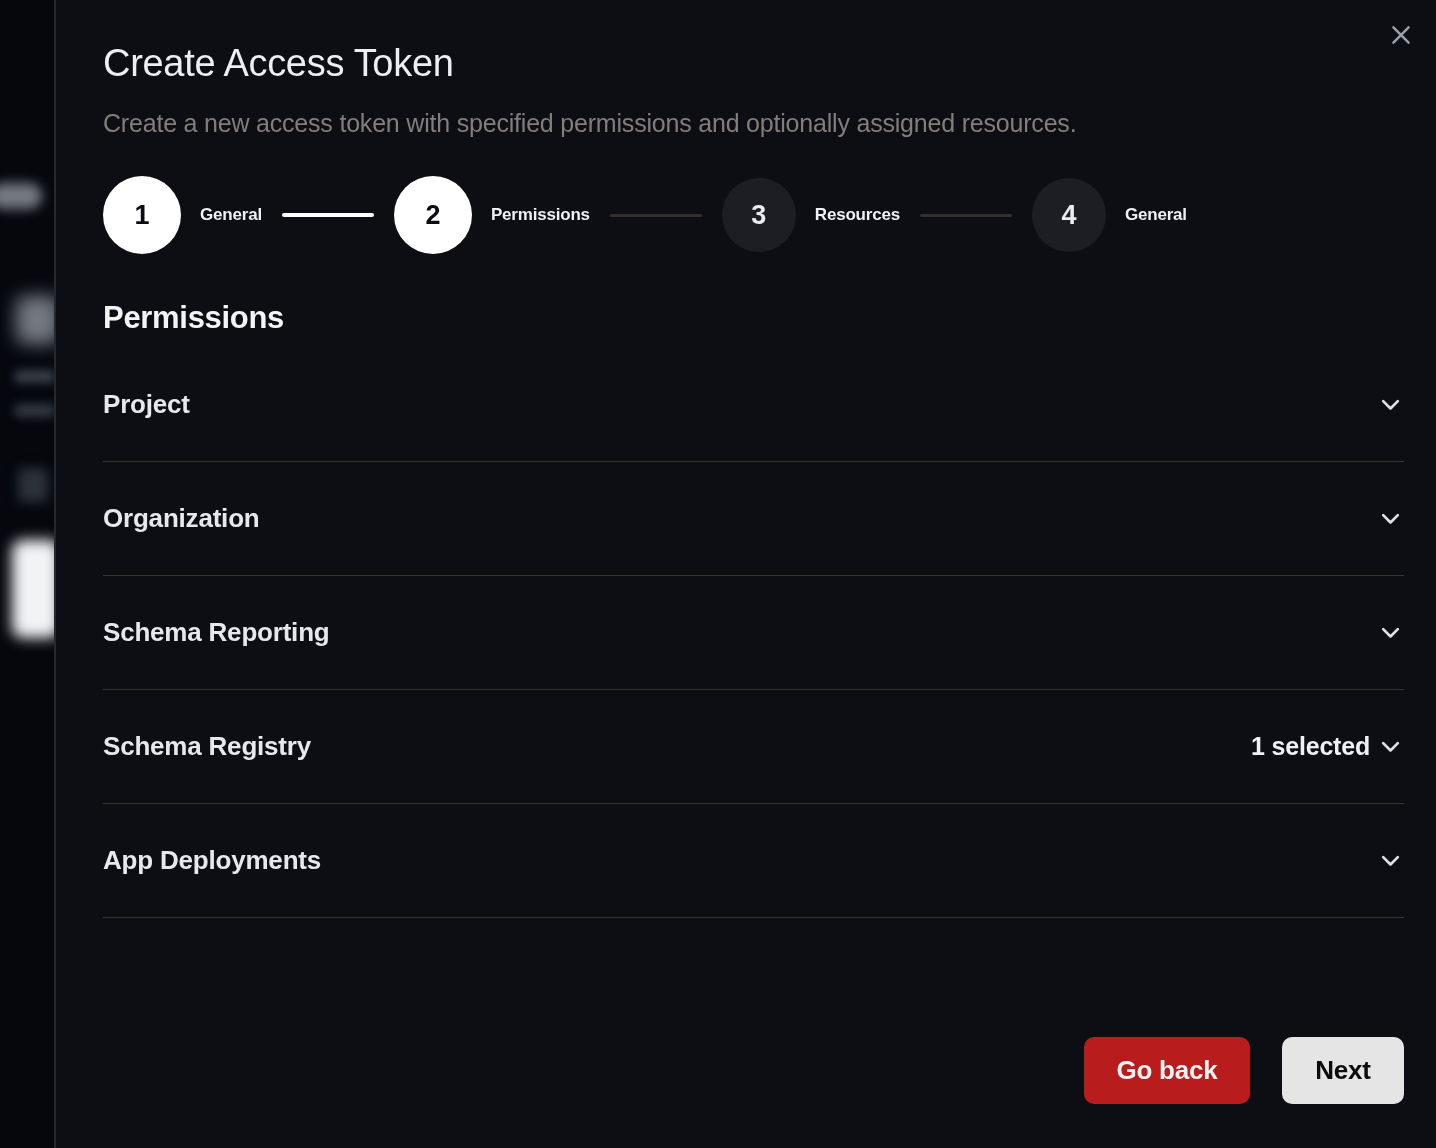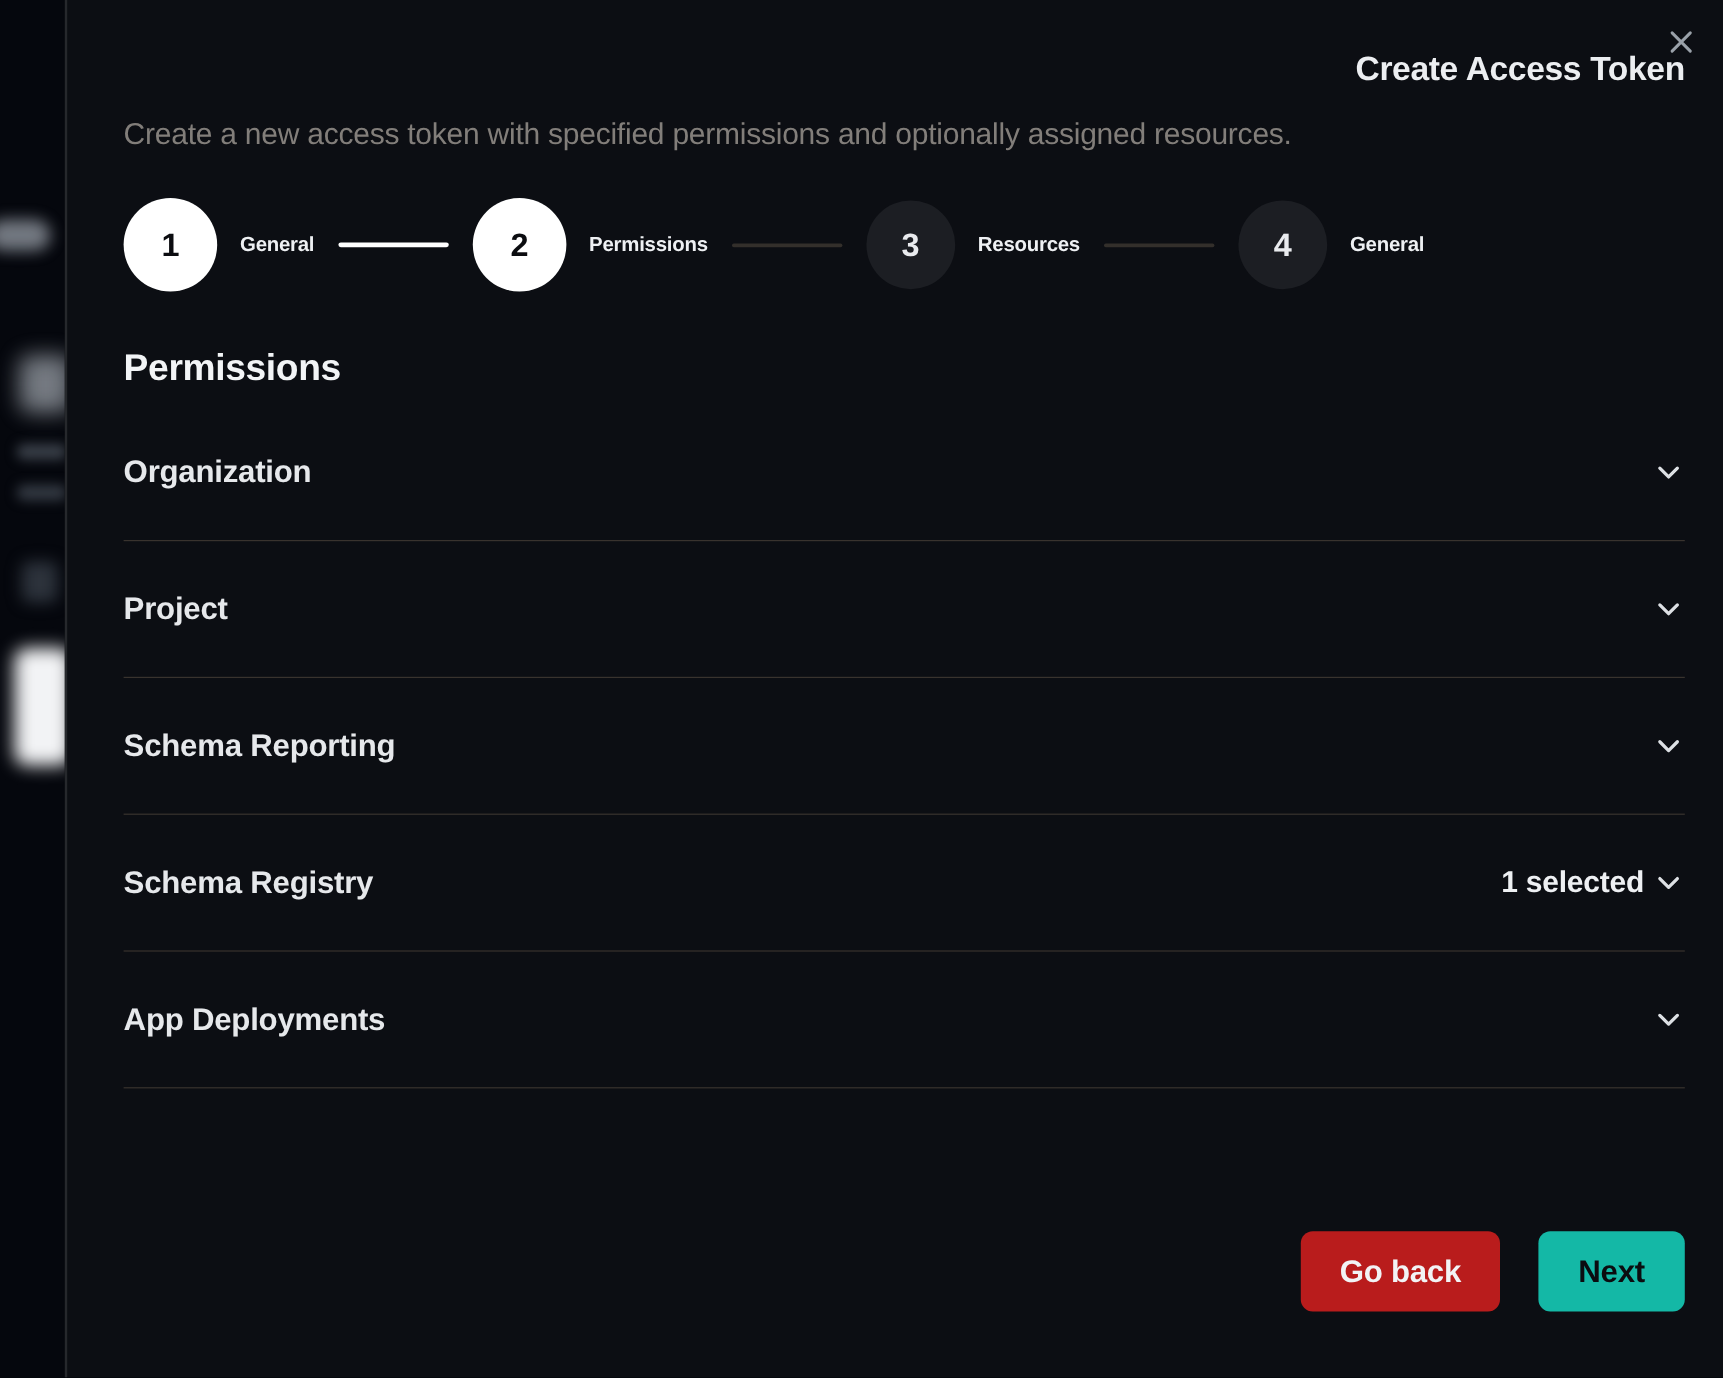--- a/index.html
+++ b/index.html
@@ -35,22 +35,22 @@
 
   .close-btn {
     position: absolute; top: 20px; right: 20px;
     width: 30px; height: 30px;
     display: flex; align-items: center; justify-content: center;
     background: transparent; border: 0; cursor: pointer;
   }
 
   .modal-title {
     margin-top: 42px;
-    font-size: 28px; font-weight: 700;
-    color: #eceef1; letter-spacing: -0.3px; text-align: right;
+    font-size: 38px; font-weight: 400;
+    color: #eceef1; letter-spacing: -0.3px;
   }
   .modal-subtitle {
     margin-top: 24px;
     font-size: 25px; font-weight: 400;
     color: #827e7a; letter-spacing: -0.2px;
   }
 
   
   .stepper {
     margin-top: 38px;
@@ -108,21 +108,21 @@
     display: flex; justify-content: flex-end; gap: 32px;
   }
   .btn {
     height: 67px; border: 0; border-radius: 10px;
     font-family: "Liberation Sans", sans-serif;
     font-size: 26px; font-weight: 600; letter-spacing: -0.2px;
     cursor: pointer;
     display: flex; align-items: center; justify-content: center;
   }
   .btn-secondary { width: 166px; background: #b91c1c; color: #f2f3f5; }
-  .btn-primary   { width: 122px; background: #14b8a6; color: #0b0c10; }
+  .btn-primary   { width: 122px; background: #e5e5e5; color: #0b0c10; }
 </style>
 </head>
 <body>
 
 <div class="backdrop">
   <div class="blob bg-pill"></div>
   <div class="blob bg-blob2"></div>
   <div class="blob bg-line1"></div>
   <div class="blob bg-line2"></div>
   <div class="blob bg-icon"></div>
@@ -168,33 +168,33 @@
       <div class="step-label">General</div>
     </div>
 
   </div>
 
   <h2 class="section-heading">Permissions</h2>
 
   <div class="accordion">
 
     <div class="acc-row">
+      <span class="acc-label">Project</span>
+      <span class="acc-right">
+
+        <span class="chev">
+          <svg width="27" height="27" viewBox="0 0 24 24">
+              <path d="M5.5 9 L12 15.5 L18.5 9" fill="none" stroke="#dde0e4" stroke-width="2.4" stroke-linecap="round" stroke-linejoin="round"></path>
+            </svg>
+        </span>
+      </span>
+    </div>
+
+    <div class="acc-row">
       <span class="acc-label">Organization</span>
-      <span class="acc-right">
-
-        <span class="chev">
-          <svg width="27" height="27" viewBox="0 0 24 24">
-              <path d="M5.5 9 L12 15.5 L18.5 9" fill="none" stroke="#dde0e4" stroke-width="2.4" stroke-linecap="round" stroke-linejoin="round"></path>
-            </svg>
-        </span>
-      </span>
-    </div>
-
-    <div class="acc-row">
-      <span class="acc-label">Project</span>
       <span class="acc-right">
 
         <span class="chev">
           <svg width="27" height="27" viewBox="0 0 24 24">
               <path d="M5.5 9 L12 15.5 L18.5 9" fill="none" stroke="#dde0e4" stroke-width="2.4" stroke-linecap="round" stroke-linejoin="round"></path>
             </svg>
         </span>
       </span>
     </div>
 

